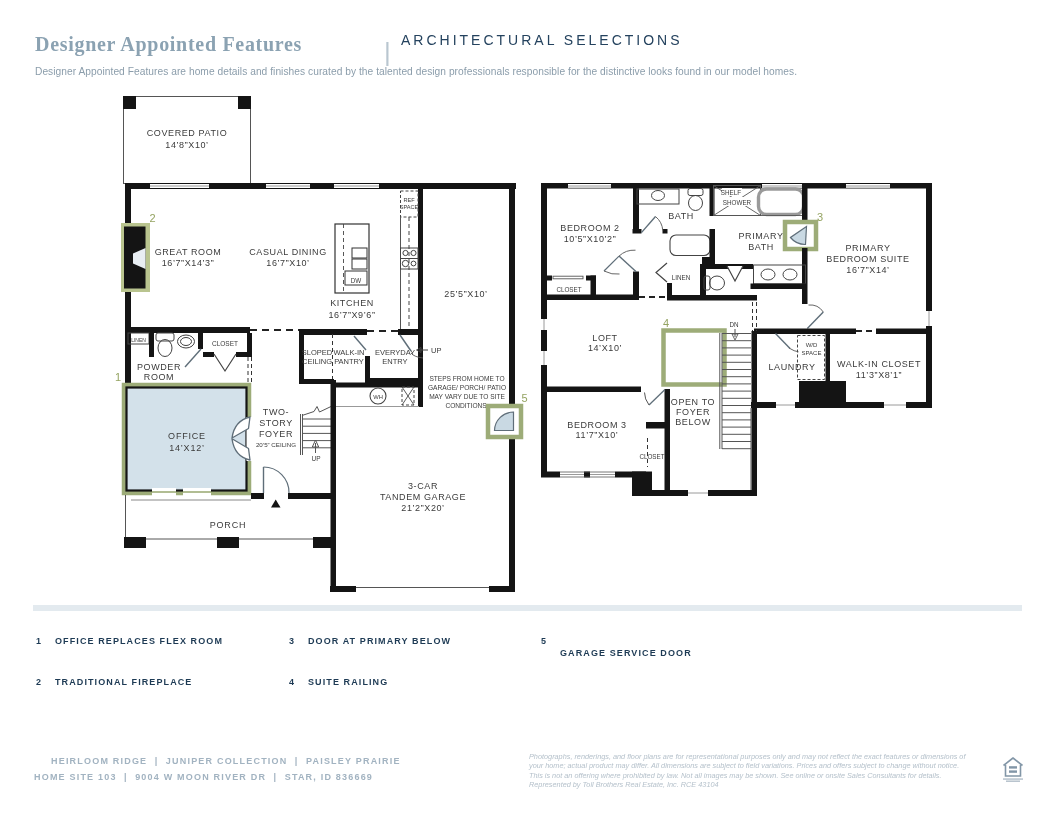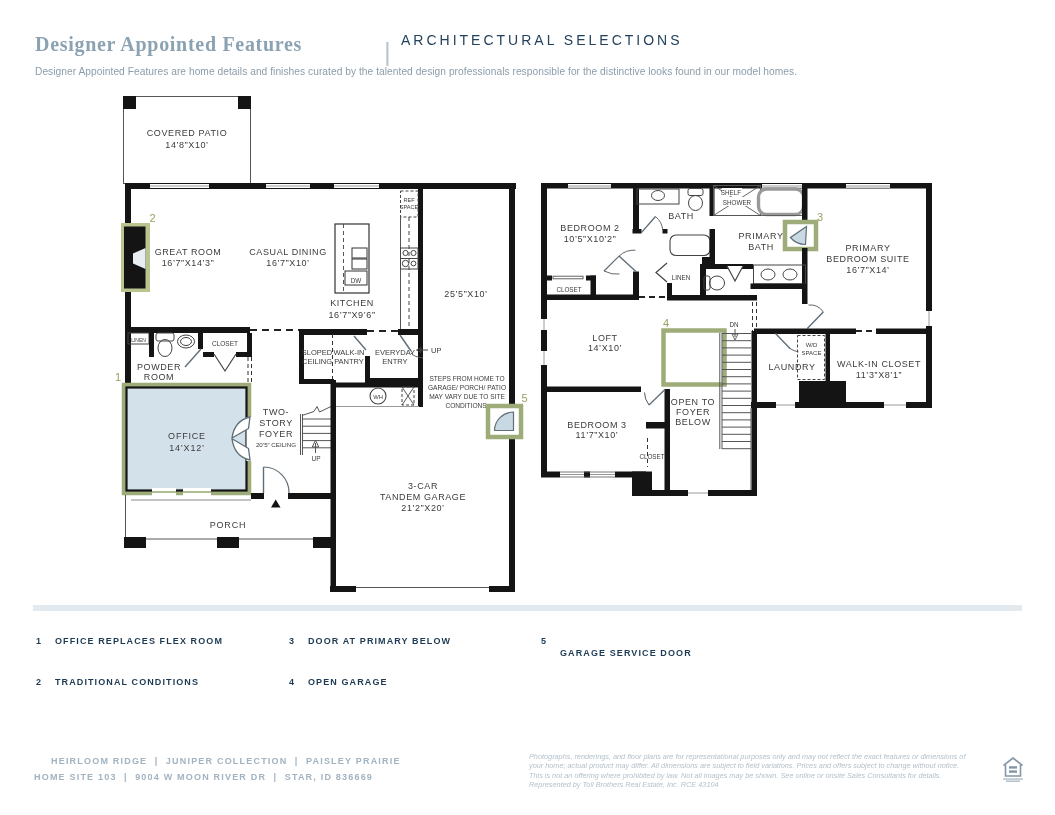--- a/index.html
+++ b/index.html
@@ -21,25 +21,25 @@
   <div class="abs title" style="left:35px;top:33px;">Designer Appointed Features</div>
   <div class="abs sep" style="left:384px;top:37px;">|</div>
   <div class="abs archsel" style="left:401px;top:32px;text-align:right;">ARCHITECTURAL SELECTIONS</div>
   <div class="abs subtitle" style="left:35px;top:66px;">Designer Appointed Features are home details and finishes curated by the talented design professionals responsible for the distinctive looks found in our model homes.</div>
 
   <div class="abs bar" style="left:33px;top:605px;width:989px;height:6px;"></div>
 
   <div class="abs leg" style="left:36px;top:636px;">1</div>
   <div class="abs leg" style="left:55px;top:636px;">OFFICE REPLACES FLEX ROOM</div>
   <div class="abs leg" style="left:36px;top:677px;">2</div>
-  <div class="abs leg" style="left:55px;top:677px;">TRADITIONAL CONDITIONS</div>
+  <div class="abs leg" style="left:55px;top:677px;">TRADITIONAL FIREPLACE</div>
   <div class="abs leg" style="left:289px;top:636px;">3</div>
   <div class="abs leg" style="left:308px;top:636px;">DOOR AT PRIMARY BELOW</div>
   <div class="abs leg" style="left:289px;top:677px;">4</div>
-  <div class="abs leg" style="left:308px;top:677px;">OPEN GARAGE</div>
+  <div class="abs leg" style="left:308px;top:677px;">SUITE RAILING</div>
   <div class="abs leg" style="left:541px;top:636px;">5</div>
   <div class="abs leg" style="left:560px;top:636px;margin-top:12px;">GARAGE SERVICE DOOR</div>
 
   <div class="abs foot" style="left:34px;top:756px;margin-left:17px;">HEIRLOOM RIDGE&nbsp;&nbsp;|&nbsp;&nbsp;JUNIPER COLLECTION&nbsp;&nbsp;|&nbsp;&nbsp;PAISLEY PRAIRIE</div>
   <div class="abs foot" style="left:34px;top:772px;">HOME SITE 103&nbsp;&nbsp;|&nbsp;&nbsp;9004 W MOON RIVER DR&nbsp;&nbsp;|&nbsp;&nbsp;STAR, ID 836669</div>
   <div class="abs disc" style="left:529px;top:752px;width:475px;">Photographs, renderings, and floor plans are for representational purposes only and may not reflect the exact features or dimensions of<br>your home; actual product may differ. All dimensions are subject to field variations. Prices and offers subject to change without notice.<br>This is not an offering where prohibited by law. Not all images may be shown. See online or onsite Sales Consultants for details.<br>Represented by Toll Brothers Real Estate, Inc. RCE 43104</div>
 
   <svg class="abs" style="left:999px;top:754px;" width="30" height="32" viewBox="0 0 30 32">
     <g fill="none" stroke="#8296a7" stroke-width="1.6">
       <path d="M4.5,11.5 L14,4 L23.5,11.5" stroke-linejoin="round"></path>

